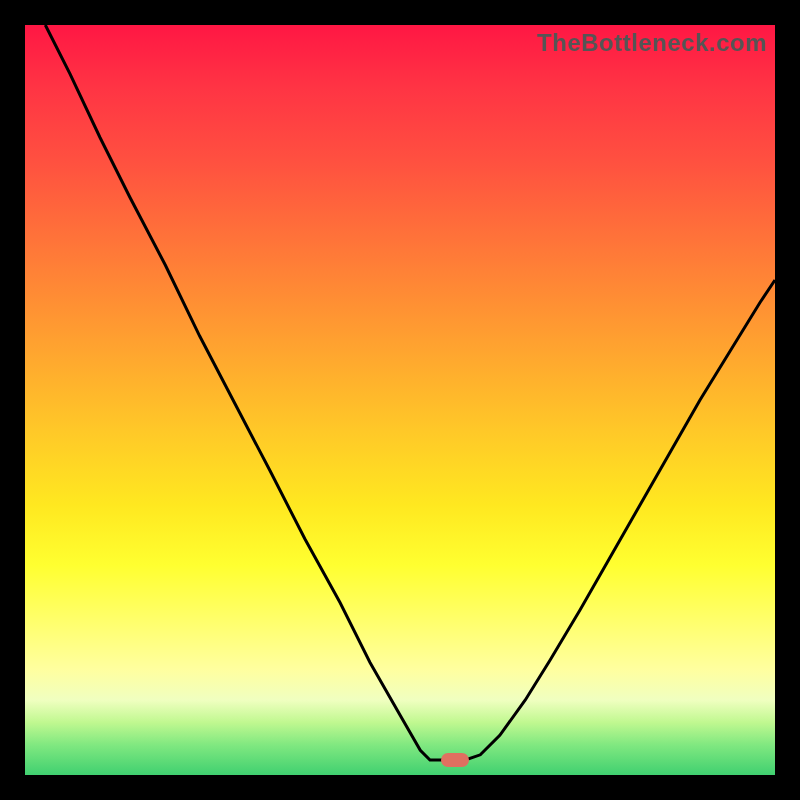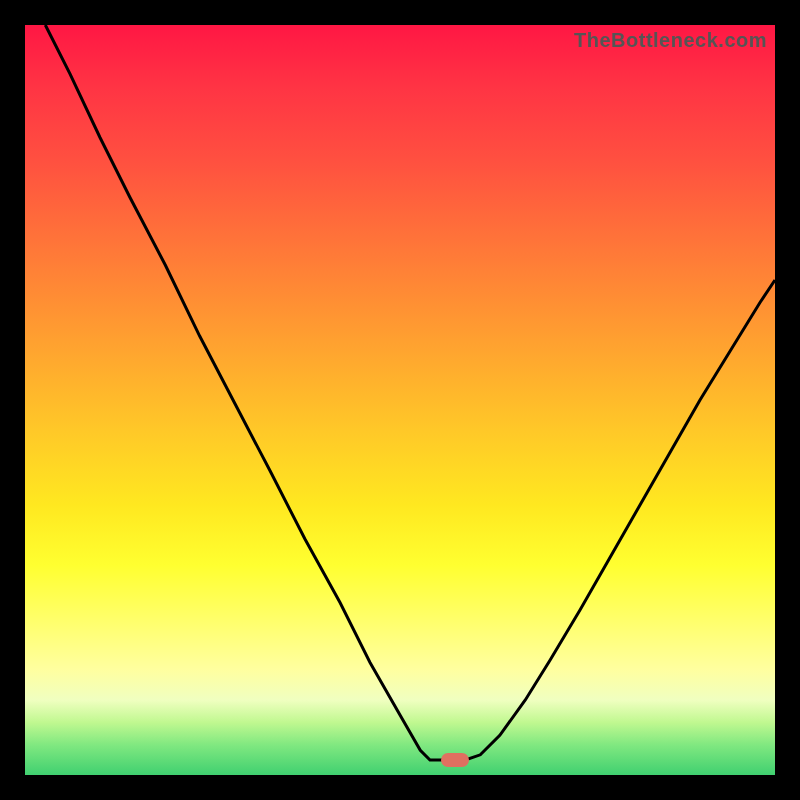--- a/index.html
+++ b/index.html
@@ -38,21 +38,21 @@
       #f0ffc0 90%,
       #c0f890 93%,
       #80e880 96%,
       #40d070 100%
     );
   }
   .watermark {
     position: absolute;
     top: 4px;
     right: 8px;
-    font-size: 20px;
+    font-size: 24px;
     font-weight: 600;
     color: #555;
     letter-spacing: 0.5px;
     user-select: none;
   }
   svg.curve {
     position: absolute;
     left: 0;
     top: 0;
     width: 750px;

